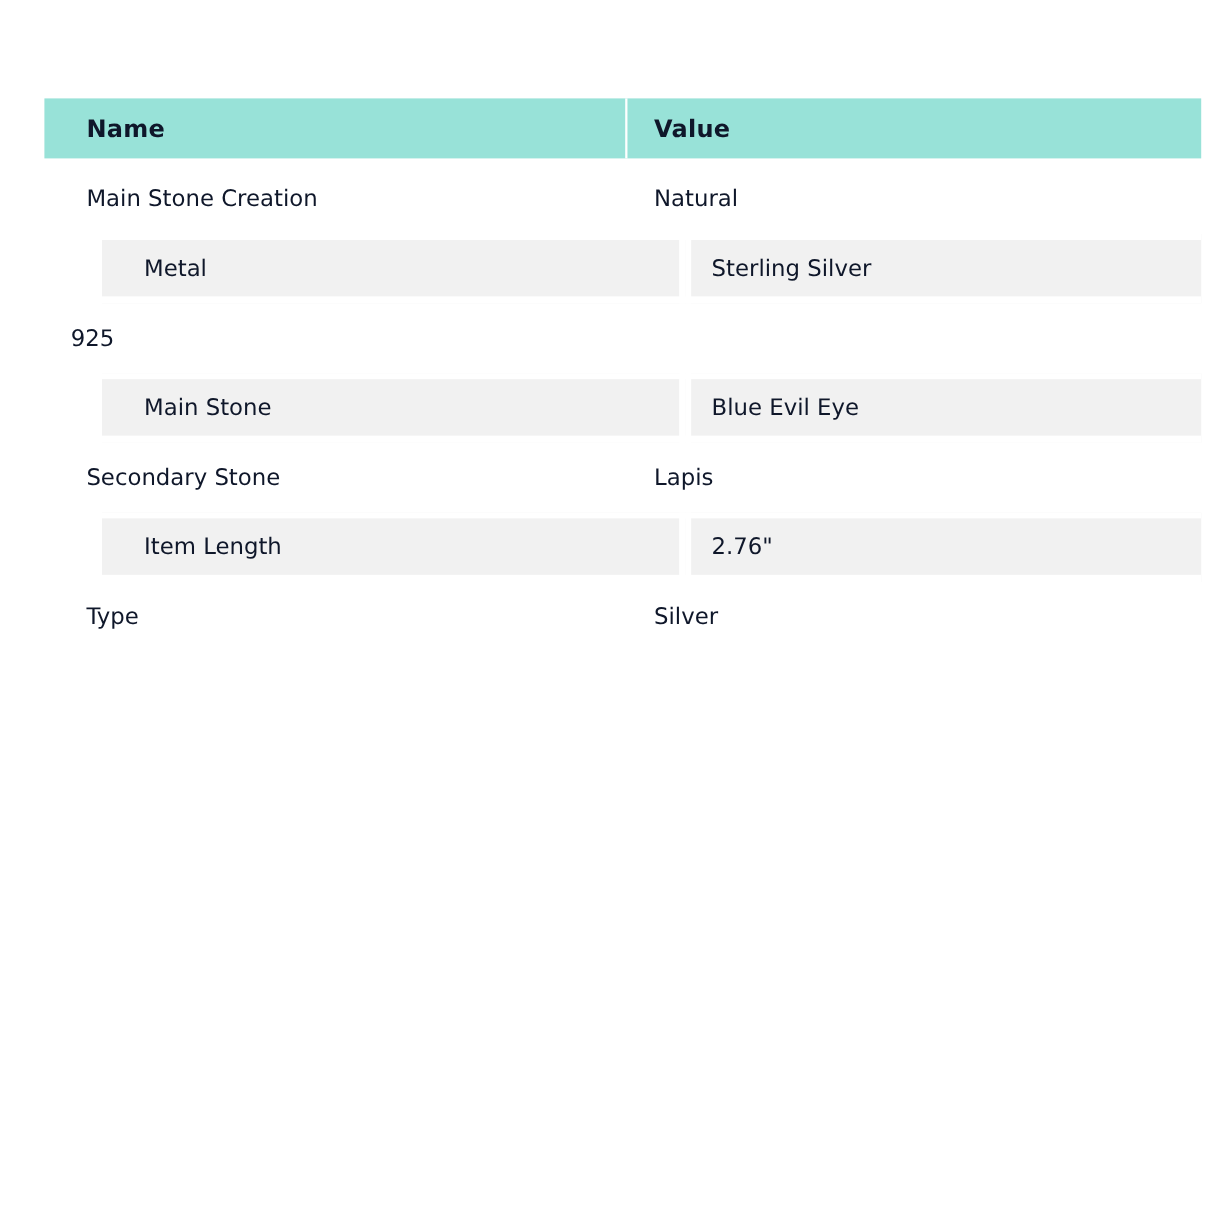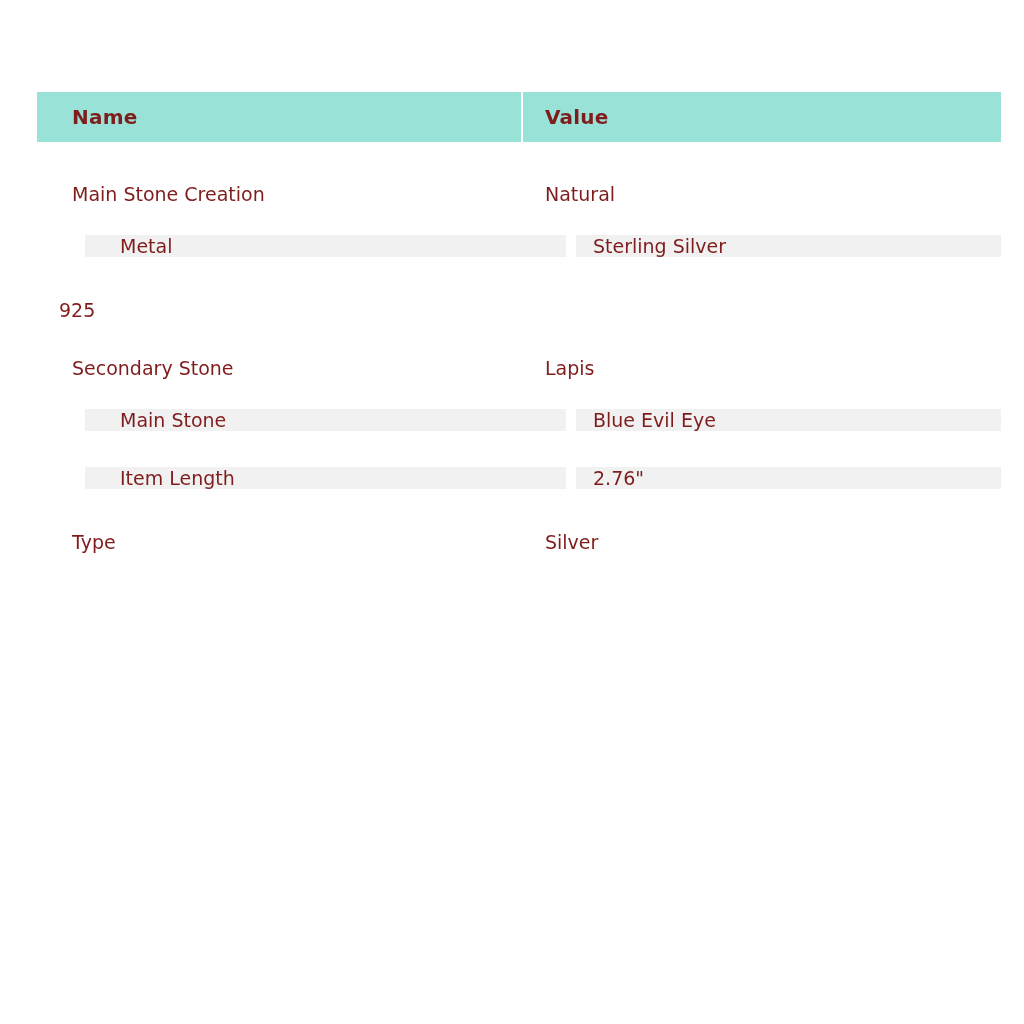--- a/index.html
+++ b/index.html
@@ -11,23 +11,23 @@
   .canvas {
     position: relative;
     width: 1024px;
     height: 1024px;
     background: #ffffff;
     overflow: hidden;
   }
   .spec-table {
     position: absolute;
     left: 37px;
-    top: 92px;
+    top: 82px;
     width: 964px;
-    color: #7f1d1d;
+    color: #0f172a;
   }
   .header-row {
     display: flex;
     height: 50px;
     margin-bottom: 5px;
   }
   .header-cell {
     background: #98e2d8;
     display: flex;
     align-items: center;
@@ -41,21 +41,20 @@
     padding-left: 35px;
     border-right: 2px solid #ffffff;
   }
   .header-cell.value {
     flex: 1;
     padding-left: 22px;
   }
   .data-row {
     display: flex;
     height: 58px;
-    align-items: flex-end;
   }
   .data-row .cell {
     display: flex;
     align-items: center;
     box-sizing: border-box;
     font-size: 19px;
     font-weight: 400;
     background: transparent;
   }
   .data-row .cell.name {
@@ -98,28 +97,28 @@
 
     <div class="data-row striped">
       <div class="cell name">Metal</div>
       <div class="cell value">Sterling Silver</div>
     </div>
 
     <div class="data-row">
       <div class="cell value">925</div>
     </div>
 
+    <div class="data-row striped">
+      <div class="cell name">Main Stone</div>
+      <div class="cell value">Blue Evil Eye</div>
+    </div>
+
     <div class="data-row">
       <div class="cell name">Secondary Stone</div>
       <div class="cell value">Lapis</div>
-    </div>
-
-    <div class="data-row striped">
-      <div class="cell name">Main Stone</div>
-      <div class="cell value">Blue Evil Eye</div>
     </div>
 
     <div class="data-row striped">
       <div class="cell name">Item Length</div>
       <div class="cell value">2.76"</div>
     </div>
 
     <div class="data-row">
       <div class="cell name">Type</div>
       <div class="cell value">Silver</div>

